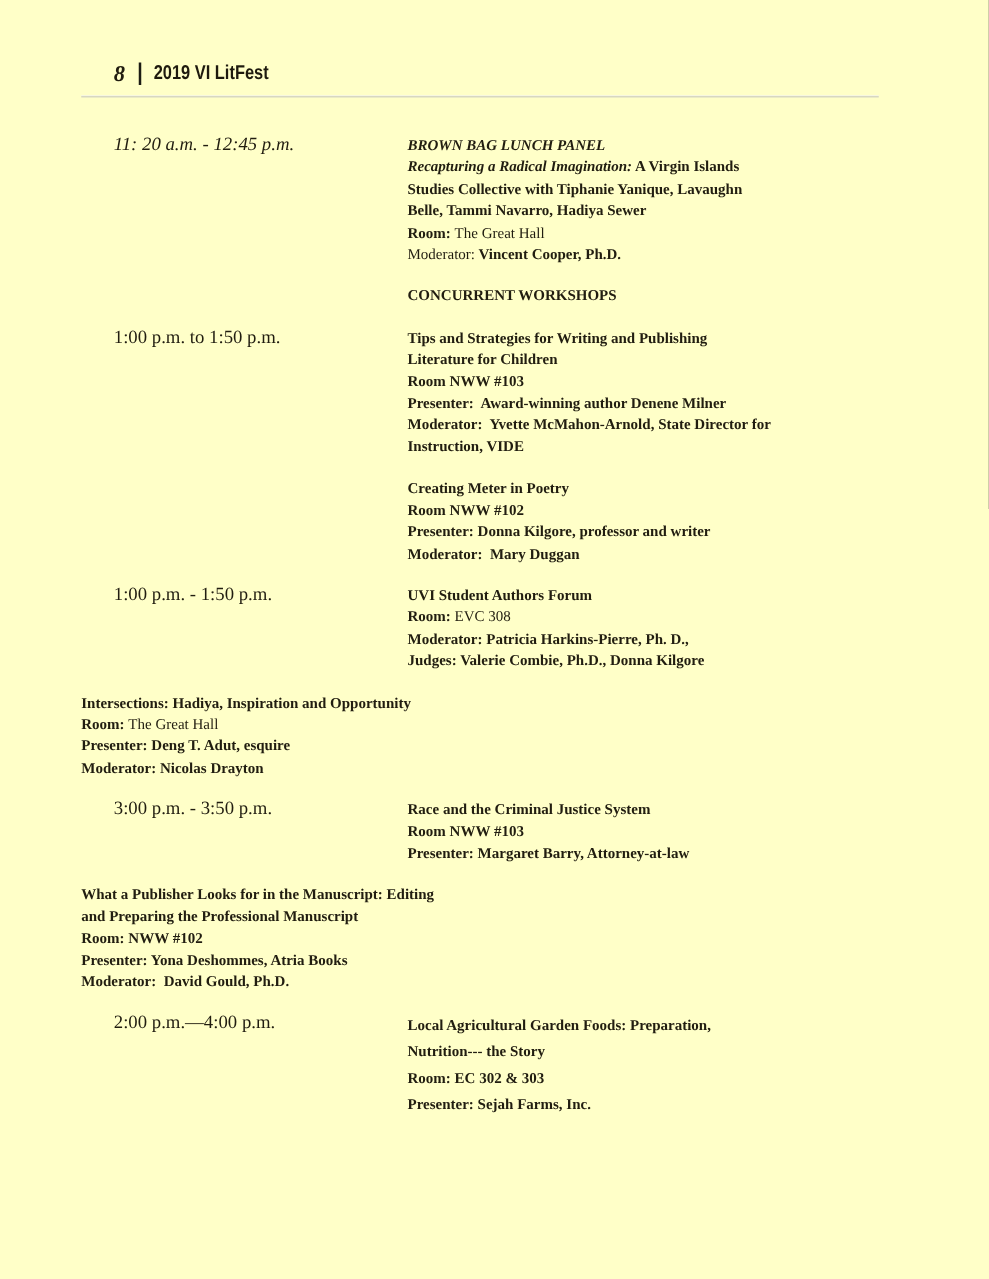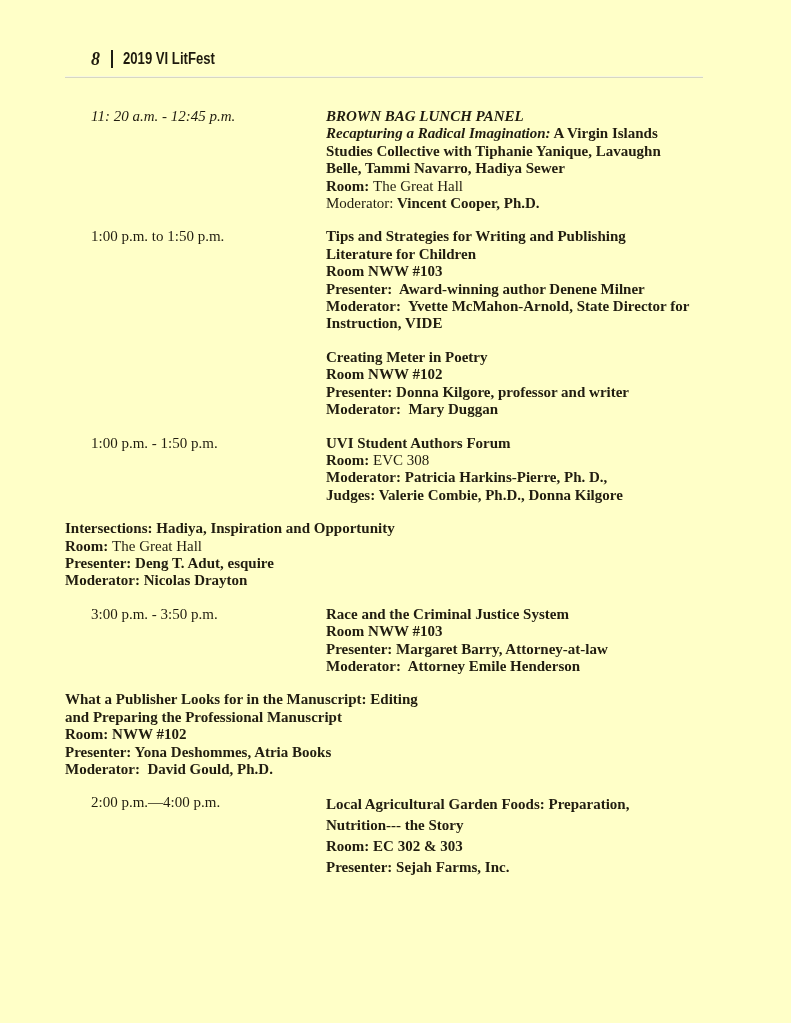--- a/index.html
+++ b/index.html
@@ -59,21 +59,21 @@
     flex: 0 0 auto;
     width: 235px;
     margin-left: 26px;
     font-size: 15px;
     line-height: 17.4px;
     white-space: pre-wrap;
   }
   .time.it { font-style: italic; }
   .details {
     flex: 1 1 auto;
-    font-size: 15px;
+    font-size: 12px;
     line-height: 17.4px;
   }
   .row.wide .details { line-height: 21px; }
   .line { white-space: pre-wrap; }
   .st-r { font-weight: bold; font-style: normal; }
   .st-b { font-weight: bold; }
   .st-i { }
   .st-bi { font-weight: bold; font-style: italic; }
 </style>
 </head>
@@ -89,20 +89,26 @@
   <div class="schedule" id="schedule">
       <div class="row">
         <div class="time it">11: 20 a.m. - 12:45 p.m.</div>
         <div class="details">
           <div class="line"><span class="st-bi">BROWN BAG LUNCH PANEL</span></div>
           <div class="line"><span class="st-bi">Recapturing a Radical Imagination:</span><span class="st-b"> A Virgin Islands</span></div>
           <div class="line"><span class="st-b">Studies Collective with Tiphanie Yanique, Lavaughn</span></div>
           <div class="line"><span class="st-b">Belle, Tammi Navarro, Hadiya Sewer</span></div>
           <div class="line"><span class="st-r">Room: </span><span class="st-i">The Great Hall</span></div>
           <div class="line"><span class="st-i">Moderator:</span><span class="st-r"> Vincent Cooper, Ph.D.</span></div>
+        </div>
+      </div>
+      <div class="row">
+        <div class="time"></div>
+        <div class="details">
+          <div class="line"><span class="st-b">CONCURRENT WORKSHOPS</span></div>
         </div>
       </div>
       <div class="row">
         <div class="time">1:00 p.m. to 1:50 p.m.</div>
         <div class="details">
           <div class="line"><span class="st-b">Tips and Strategies for Writing and Publishing</span></div>
           <div class="line"><span class="st-b">Literature for Children</span></div>
           <div class="line"><span class="st-r">Room NWW #103</span></div>
           <div class="line"><span class="st-r">Presenter:  </span><span class="st-b">Award-winning author Denene Milner</span></div>
           <div class="line"><span class="st-r">Moderator:  Yvette McMahon-Arnold, State Director for</span></div>
@@ -134,21 +140,20 @@
           <div class="line"><span class="st-b">Presenter: Deng T. Adut, esquire</span></div>
           <div class="line"><span class="st-r">Moderator: Nicolas Drayton</span></div>
         </div>
       </div>
       <div class="row">
         <div class="time">3:00 p.m. - 3:50 p.m.</div>
         <div class="details">
           <div class="line"><span class="st-b">Race and the Criminal Justice System</span></div>
           <div class="line"><span class="st-r">Room NWW #103</span></div>
           <div class="line"><span class="st-b">Presenter: Margaret Barry, Attorney-at-law</span></div>
-          <div class="line"><span class="st-r">Moderator:  Attorney Emile Henderson</span></div>
         </div>
       </div>
       <div class="row">
         <div class="details">
           <div class="line"><span class="st-b">What a Publisher Looks for in the Manuscript: Editing</span></div>
           <div class="line"><span class="st-b">and Preparing the Professional Manuscript</span></div>
           <div class="line"><span class="st-r">Room: NWW #102</span></div>
           <div class="line"><span class="st-b">Presenter: Yona Deshommes, Atria Books</span></div>
           <div class="line"><span class="st-r">Moderator:  David Gould, Ph.D.</span></div>
         </div>

